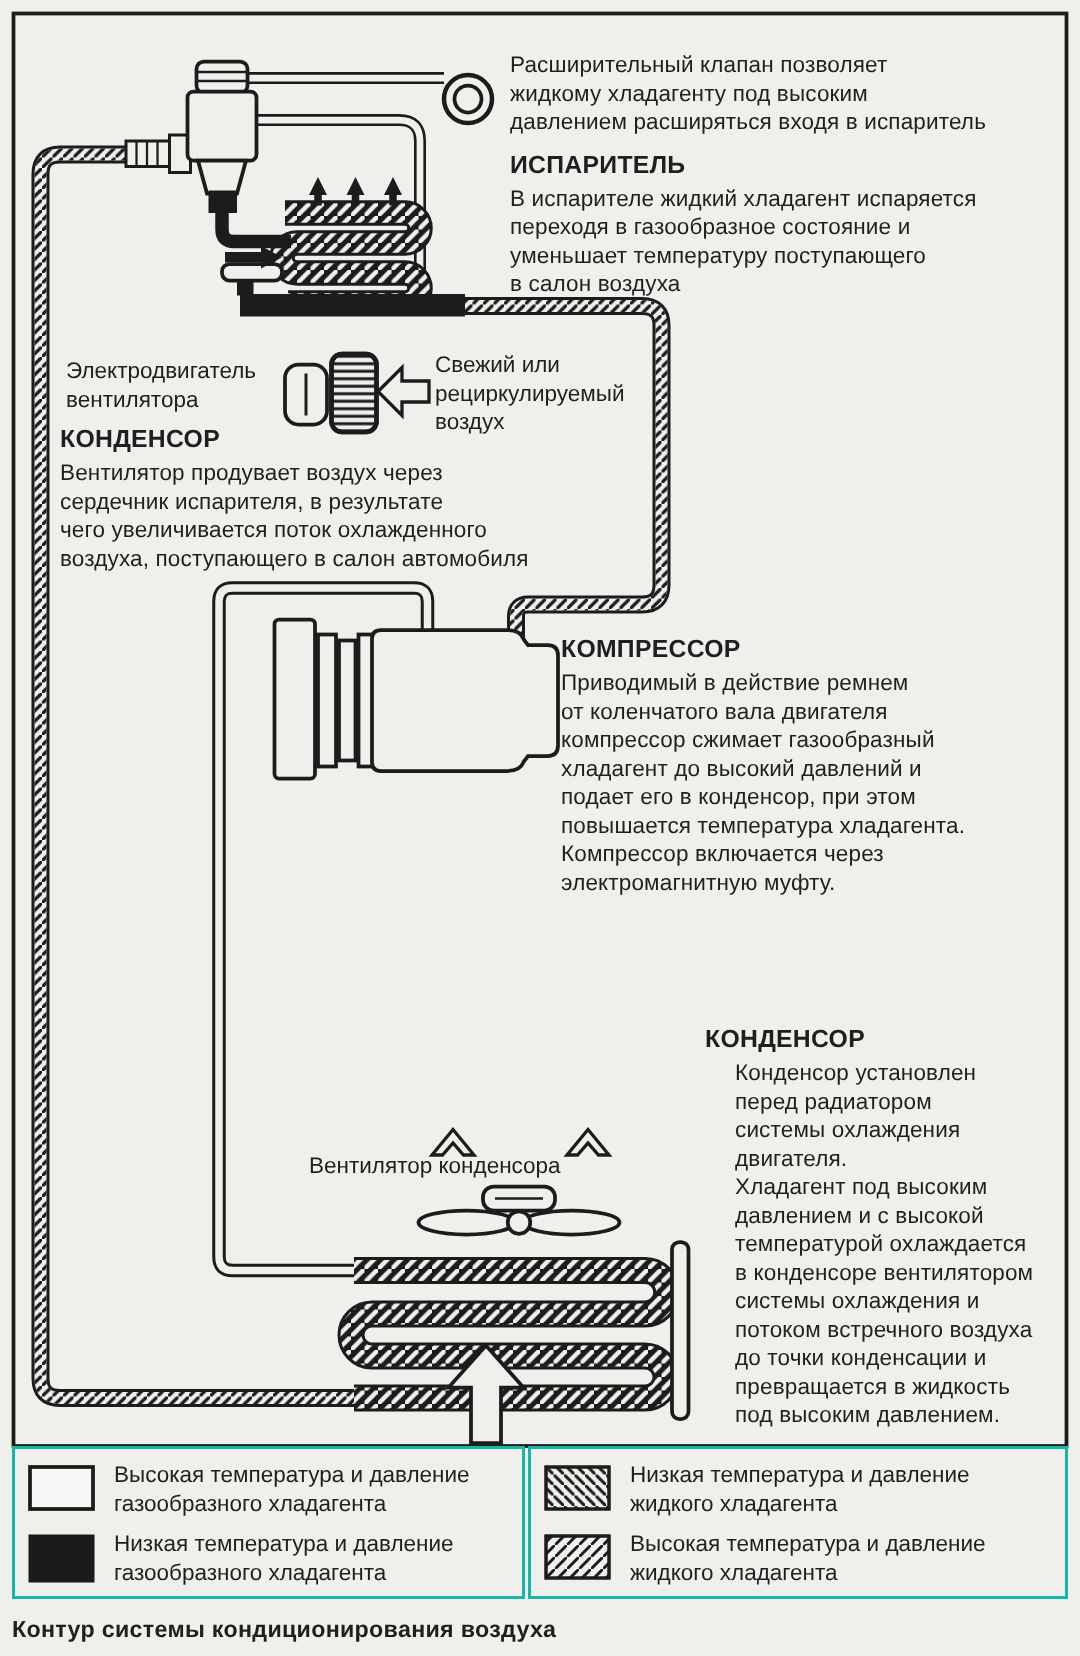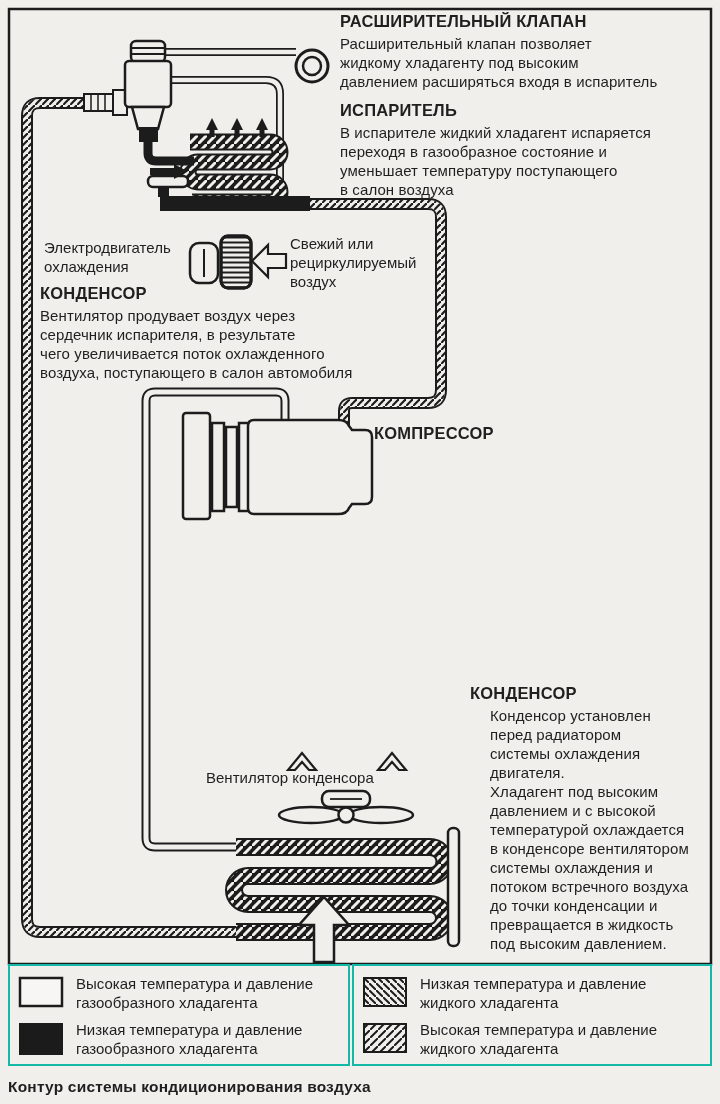--- a/index.html
+++ b/index.html
@@ -165,44 +165,51 @@
 
     <g>
       <rect x="183" y="413" width="27" height="106" rx="3" fill="#f1efec" stroke="#1c1c1c" stroke-width="2.5"></rect>
       <rect x="212" y="423" width="12" height="88" fill="#f1efec" stroke="#1c1c1c" stroke-width="2.5"></rect>
       <rect x="226" y="427" width="11" height="80" fill="#f1efec" stroke="#1c1c1c" stroke-width="2.5"></rect>
       <rect x="239" y="423" width="13" height="88" fill="#f1efec" stroke="#1c1c1c" stroke-width="2.5"></rect>
       <path d="M 254,420 H 338 Q 347,420 349,426 L 352,430 H 365 Q 372,430 372,437 V 497 Q 372,504 365,504 H 352 L 349,508 Q 347,514 338,514 H 254 Q 248,514 248,508 V 426 Q 248,420 254,420 Z" fill="#f1efec" stroke="#1c1c1c" stroke-width="2.5"></path>
     </g>
   </svg>
 
-  <div class="hd" style="left:340px;top:12px;">РАСШИРИТЕЛЬНЫЙ КЛАПАН</div>
   <div class="txt" style="left:340px;top:34px;width:374px;">Расширительный клапан позволяет
 жидкому хладагенту под высоким
 давлением расширяться входя в испаритель</div>
 
   <div class="hd" style="left:340px;top:101px;text-align:center;">ИСПАРИТЕЛЬ</div>
   <div class="txt" style="left:340px;top:123px;width:374px;">В испарителе жидкий хладагент испаряется
 переходя в газообразное состояние и
 уменьшает температуру поступающего
 в салон воздуха</div>
 
   <div class="lbl" style="left:44px;top:238px;width:150px;">Электродвигатель
-охлаждения</div>
+вентилятора</div>
   <div class="lbl" style="left:290px;top:234px;width:160px;">Свежий или
 рециркулируемый
 воздух</div>
 
   <div class="hd" style="left:40px;top:284px;">КОНДЕНСОР</div>
   <div class="txt" style="left:40px;top:306px;width:360px;">Вентилятор продувает воздух через
 сердечник испарителя, в результате
 чего увеличивается поток охлажденного
 воздуха, поступающего в салон автомобиля</div>
 
   <div class="hd" style="left:374px;top:424px;">КОМПРЕССОР</div>
+  <div class="txt" style="left:374px;top:446px;width:330px;">Приводимый в действие ремнем
+от коленчатого вала двигателя
+компрессор сжимает газообразный
+хладагент до высокий давлений и
+подает его в конденсор, при этом
+повышается температура хладагента.
+Компрессор включается через
+электромагнитную муфту.</div>
 
   <div class="hd" style="left:470px;top:684px;">КОНДЕНСОР</div>
   <div class="txt" style="left:470px;top:706px;width:244px;margin-left:20px;">Конденсор установлен
 перед радиатором
 системы охлаждения
 двигателя.
 Хладагент под высоким
 давлением и с высокой
 температурой охлаждается
 в конденсоре вентилятором

